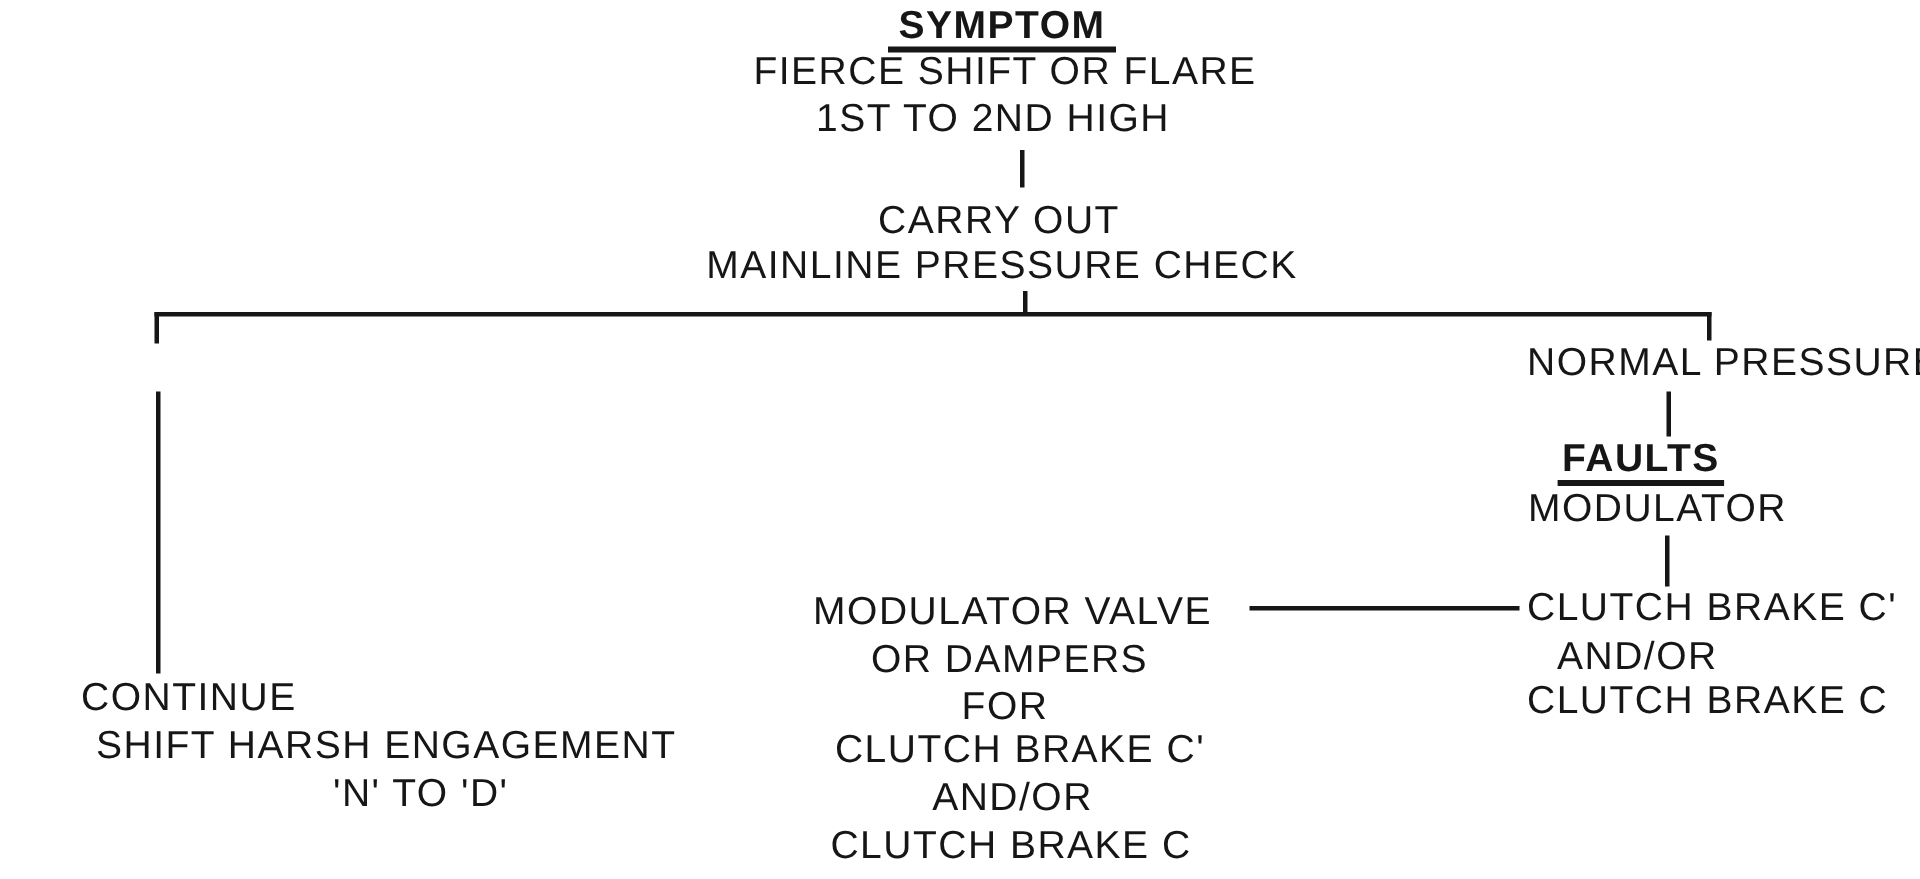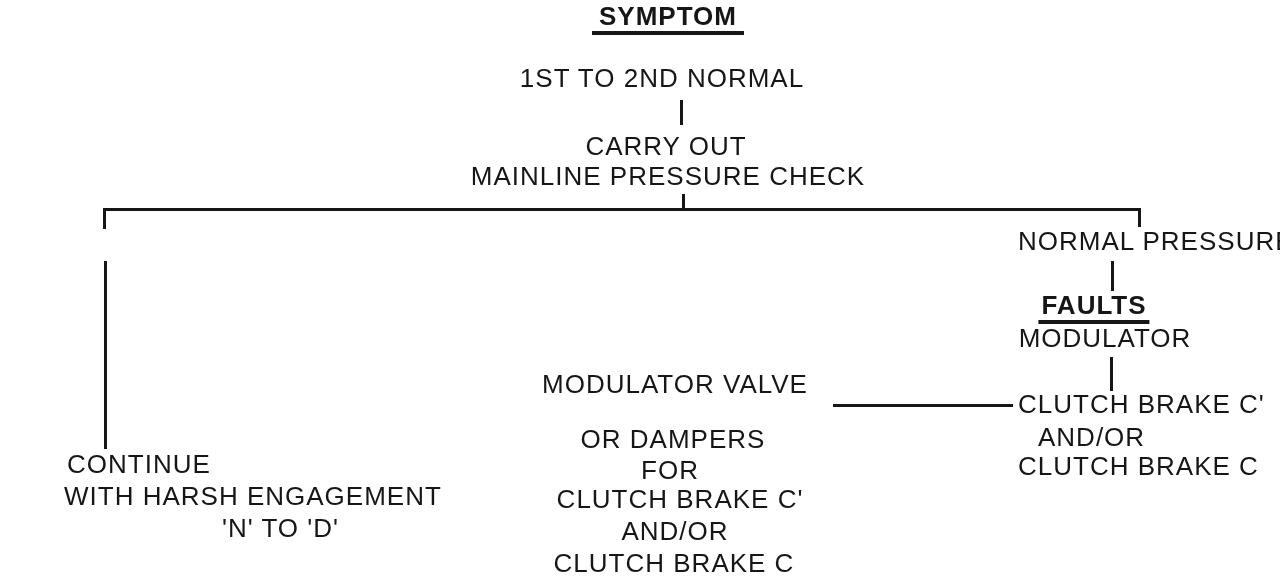--- a/index.html
+++ b/index.html
@@ -20,48 +20,49 @@
   .ctr { transform:translateX(-50%); }
   .hd { font-weight:bold; border-bottom:4px solid var(--ink); }
   .ln { position:absolute; background:var(--ink); }
 </style>
 </head>
 <body>
 
 <div class="page">
 
   <div class="t ctr hd" style="left:668px; top:1px; padding:0 7px;">SYMPTOM</div>
-  <div class="t ctr" style="left:662px; top:63px;">1ST TO 2ND NORMAL</div>
+  <div class="t ctr" style="left:670px; top:32px;">FIERCE SHIFT OR FLARE</div>
+  <div class="t ctr" style="left:662px; top:63px;">1ST TO 2ND HIGH</div>
 
   <div class="ln" style="left:680px; top:100px; width:3px; height:25px;"></div>
 
   <div class="t ctr" style="left:668px; top:161px;">MAINLINE PRESSURE CHECK</div>
   <div class="t ctr" style="left:666px; top:131px;">CARRY OUT</div>
 
   <div class="ln" style="left:682px; top:194px; width:3px; height:16px;"></div>
 
   <div class="ln" style="left:103px; top:208px; width:1038px; height:3px;"></div>
   <div class="ln" style="left:103px; top:208px; width:3px; height:21px;"></div>
   <div class="ln" style="left:1138px; top:208px; width:3px; height:19px;"></div>
 
   <div class="ln" style="left:104px; top:261px; width:3px; height:188px;"></div>
-  <div class="t" style="left:67px; top:449px;">CONTINUE</div>
-  <div class="t" style="left:64px; top:481px;">WITH HARSH ENGAGEMENT</div>
+  <div class="t" style="left:54px; top:449px;">CONTINUE</div>
+  <div class="t" style="left:64px; top:481px;">SHIFT HARSH ENGAGEMENT</div>
   <div class="t" style="left:222px; top:513px;">'N' TO 'D'</div>
 
   <div class="t" style="left:1018px; top:226px;">NORMAL PRESSURE</div>
   <div class="ln" style="left:1111px; top:261px; width:3px; height:30px;"></div>
   <div class="t ctr hd" style="left:1094px; top:290px; padding:0 3px;">FAULTS</div>
   <div class="t ctr" style="left:1105px; top:323px;">MODULATOR</div>
   <div class="ln" style="left:1110px; top:357px; width:3px; height:34px;"></div>
   <div class="t" style="left:1018px; top:389px;">CLUTCH BRAKE C'</div>
   <div class="t" style="left:1038px; top:422px;">AND/OR</div>
   <div class="t" style="left:1018px; top:451px;">CLUTCH BRAKE C</div>
 
   <div class="ln" style="left:833px; top:404px; width:180px; height:3px;"></div>
-  <div class="t ctr" style="left:675px; top:369px;">MODULATOR VALVE</div>
+  <div class="t ctr" style="left:675px; top:392px;">MODULATOR VALVE</div>
   <div class="t ctr" style="left:673px; top:424px;">OR DAMPERS</div>
   <div class="t ctr" style="left:670px; top:455px;">FOR</div>
   <div class="t ctr" style="left:680px; top:484px;">CLUTCH BRAKE C'</div>
   <div class="t ctr" style="left:675px; top:516px;">AND/OR</div>
   <div class="t ctr" style="left:674px; top:548px;">CLUTCH BRAKE C</div>
 
 </div>
 
 </body></html>

